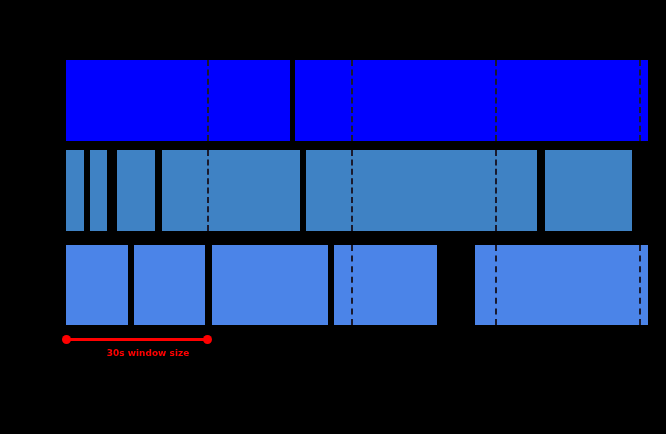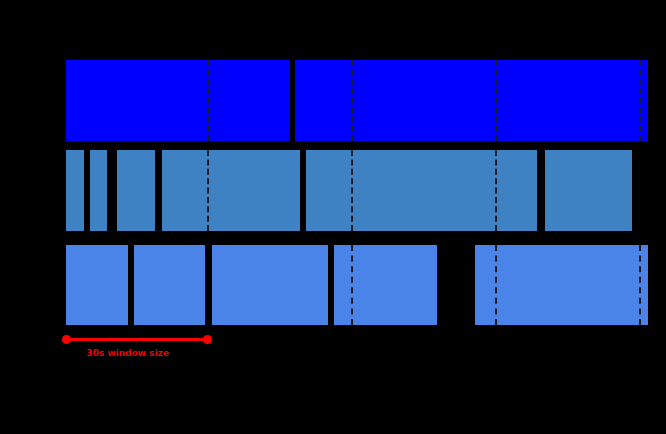--- a/index.html
+++ b/index.html
@@ -87,15 +87,15 @@
       <div class="dash" style="left: 639px; top: 60px; height: 81px; border-left-color: rgb(26, 26, 46);"></div>
       <div class="dash" style="left: 207px; top: 150px; height: 81px; border-left-color: rgb(26, 26, 46);"></div>
       <div class="dash" style="left: 351px; top: 150px; height: 81px; border-left-color: rgb(26, 26, 46);"></div>
       <div class="dash" style="left: 495px; top: 150px; height: 81px; border-left-color: rgb(26, 26, 46);"></div>
       <div class="dash" style="left: 351px; top: 245px; height: 80px; border-left-color: rgb(26, 26, 46);"></div>
       <div class="dash" style="left: 495px; top: 245px; height: 80px; border-left-color: rgb(26, 26, 46);"></div>
       <div class="dash" style="left: 639px; top: 245px; height: 80px; border-left-color: rgb(26, 26, 46);"></div>
       <div class="annot-line" style="left: 66px; width: 141px; top: 338px; background: rgb(255, 0, 0);"></div>
       <div class="annot-cap" style="left: 62px; top: 335px; background: rgb(255, 0, 0);"></div>
       <div class="annot-cap" style="left: 203px; top: 335px; background: rgb(255, 0, 0);"></div>
-      <div class="annot-label" style="left: 128px; top: 348px; color: rgb(255, 0, 0); transform: translateX(-50%); text-align: center;">30s window size</div>
+      <div class="annot-label" style="left: 148px; top: 348px; color: rgb(255, 0, 0); transform: translateX(-50%); text-align: center;">30s window size</div>
     </div>
 </div>
 
 </body></html>

